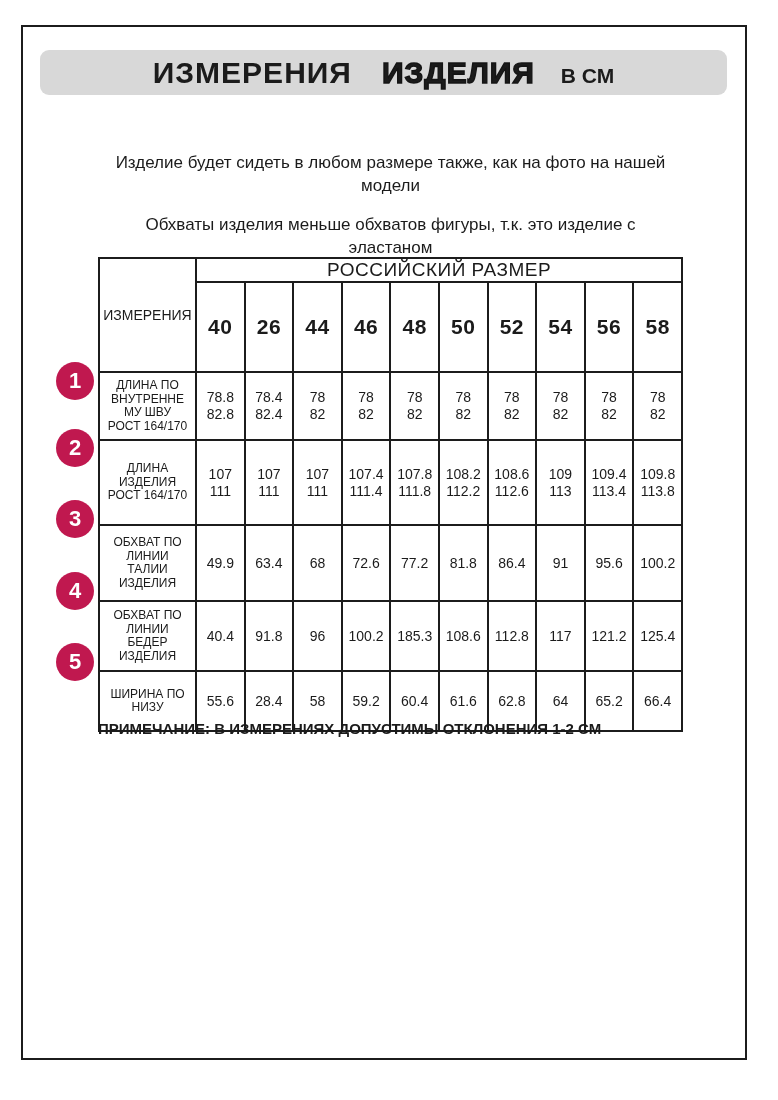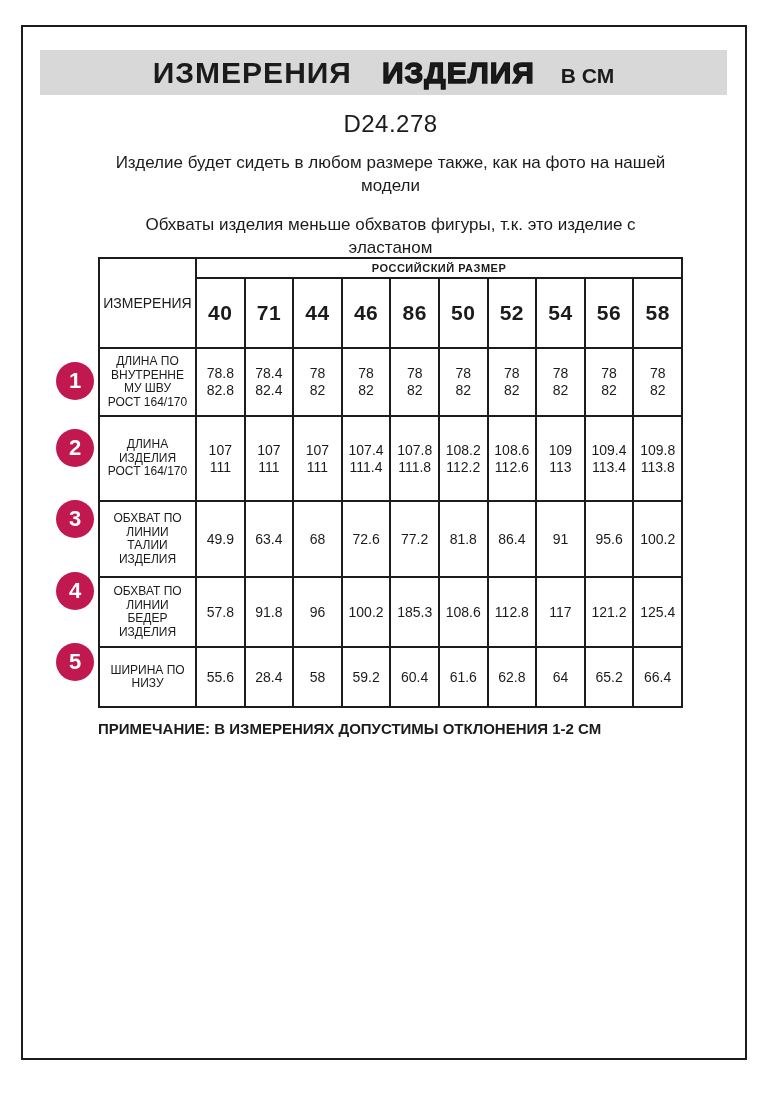--- a/index.html
+++ b/index.html
@@ -68,22 +68,22 @@
     table-layout: fixed;
   }
   .size-table th, .size-table td {
     border: 2px solid #1c1c1c;
     text-align: center;
     vertical-align: middle;
     padding: 0;
   }
   .size-table col.label-col { width: 97px; }
   th.corner-cell { font-size: 14px; font-weight: 400; }
-  th.group-cell  { height: 20px; font-size: 11px; font-weight: 700; letter-spacing: 0.5px; }
-  th.size-cell   { height: 70px; font-size: 21px; font-weight: 700; letter-spacing: 0.5px; }
+  th.group-cell  { height: 20px; font-size: 19px; font-weight: 400; letter-spacing: 0.5px; }
+  th.size-cell   { height: 90px; font-size: 21px; font-weight: 700; letter-spacing: 0.5px; }
   td.label-cell {
     font-size: 12px;
     line-height: 13.5px;
     font-weight: 400;
   }
   td.value-cell {
     font-size: 14px;
     line-height: 17px;
   }
   .prewrap { white-space: pre-line; }
@@ -120,25 +120,24 @@
     font-weight: 700;
   }
 </style>
 </head>
 <body>
 
 <div class="page">
 
   <div class="page-border"></div>
 
-  <div class="title-bar" style="background: rgb(216, 216, 216);">
+  <div class="title-bar" style="background: rgb(216, 216, 216); border-radius: 9px;">
     <span class="title-word1">ИЗМЕРЕНИЯ</span><span class="title-word2">ИЗДЕЛИЯ</span><span class="title-suffix">В СМ</span>
   </div>
 
-  <div class="article-code">D24.278</div>
 
   <div class="intro intro-1 prewrap">Изделие будет сидеть в любом размере также, как на фото на нашей
 модели</div>
   <div class="intro intro-2 prewrap">Обхваты изделия меньше обхватов фигуры, т.к. это изделие с
 эластаном</div>
 
   <table class="size-table">
     <colgroup>
       <col class="label-col">
       <col>
@@ -152,24 +151,24 @@
         <col>
         <col>
     </colgroup>
     <thead>
       <tr>
         <th class="corner-cell" rowspan="2">ИЗМЕРЕНИЯ</th>
         <th class="group-cell" colspan="10">РОССИЙСКИЙ РАЗМЕР</th>
       </tr>
       <tr id="size-row">
           <th class="size-cell">40</th>
-          <th class="size-cell">71</th>
+          <th class="size-cell">26</th>
           <th class="size-cell">44</th>
           <th class="size-cell">46</th>
-          <th class="size-cell">86</th>
+          <th class="size-cell">48</th>
           <th class="size-cell">50</th>
           <th class="size-cell">52</th>
           <th class="size-cell">54</th>
           <th class="size-cell">56</th>
           <th class="size-cell">58</th>
         </tr>
     </thead>
     <tbody id="table-body">
         <tr class="r0">
           <td class="label-cell prewrap">ДЛИНА ПО
@@ -236,21 +235,21 @@
           <td class="value-cell prewrap">86.4</td>
           <td class="value-cell prewrap">91</td>
           <td class="value-cell prewrap">95.6</td>
           <td class="value-cell prewrap">100.2</td>
         </tr>
         <tr class="r3">
           <td class="label-cell prewrap">ОБХВАТ ПО
 ЛИНИИ
 БЕДЕР
 ИЗДЕЛИЯ</td>
-          <td class="value-cell prewrap">57.8</td>
+          <td class="value-cell prewrap">40.4</td>
           <td class="value-cell prewrap">91.8</td>
           <td class="value-cell prewrap">96</td>
           <td class="value-cell prewrap">100.2</td>
           <td class="value-cell prewrap">185.3</td>
           <td class="value-cell prewrap">108.6</td>
           <td class="value-cell prewrap">112.8</td>
           <td class="value-cell prewrap">117</td>
           <td class="value-cell prewrap">121.2</td>
           <td class="value-cell prewrap">125.4</td>
         </tr>

